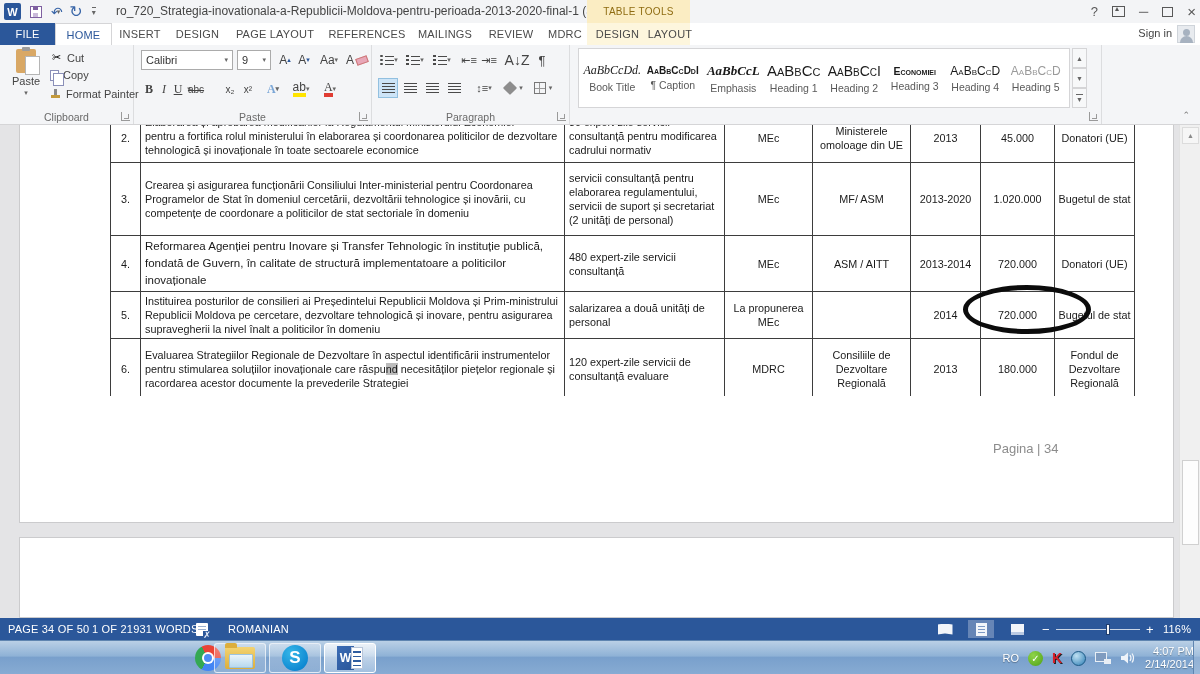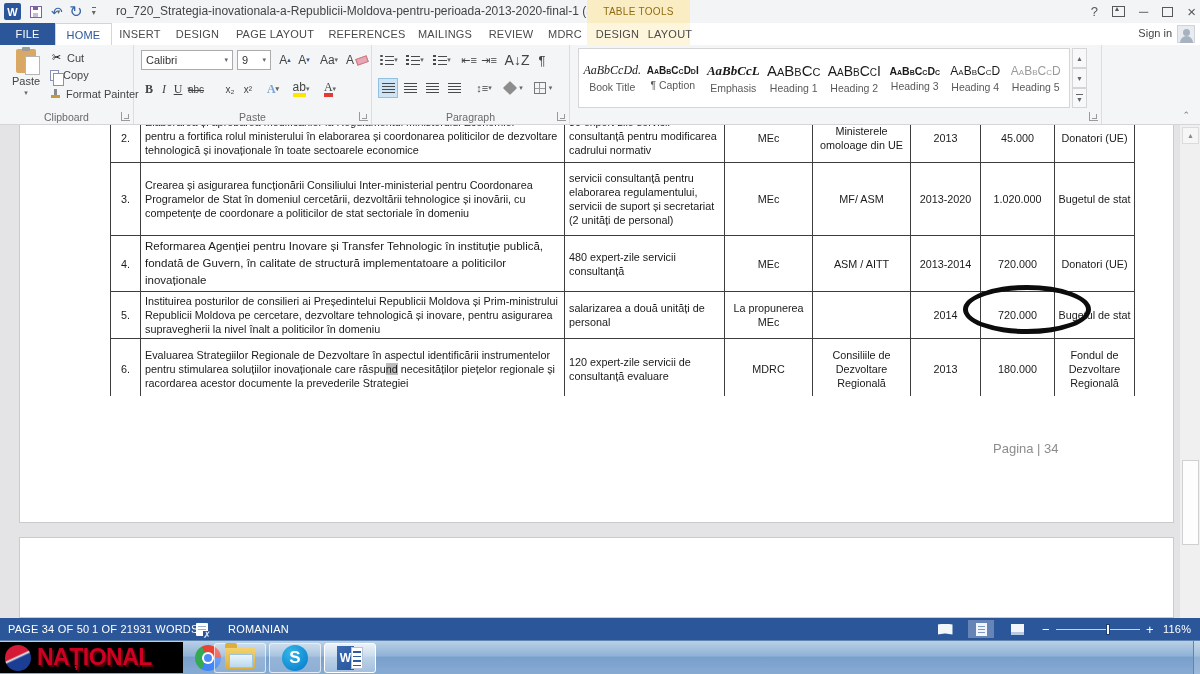--- a/index.html
+++ b/index.html
@@ -370,21 +370,21 @@
           </div>
         <div class="sty s3">
             <div class="samp">AaBbCc</div>
             <div class="snm">Heading 1</div>
           </div>
         <div class="sty s4">
             <div class="samp">AaBbCcI</div>
             <div class="snm">Heading 2</div>
           </div>
         <div class="sty s5">
-            <div class="samp">AaBbCcDc</div>
+            <div class="samp">Economiei</div>
             <div class="snm">Heading 3</div>
           </div>
         <div class="sty s6">
             <div class="samp">AaBbCcD</div>
             <div class="snm">Heading 4</div>
           </div>
         <div class="sty s7">
             <div class="samp">AaBbCcD</div>
             <div class="snm">Heading 5</div>
           </div>
@@ -517,32 +517,43 @@
         </span>
       </div>
     <div class="sb-item zd" style="left:1146px">+</div>
     <div class="sb-item" style="left:1163px">116%</div>
   </div>
 
   <div id="taskbar">
     <div class="tb-btn" style="left:182px;border:none;background:none">
         <span class="chrome-ic"></span>
       </div>
-    <div class="natlogo">
-      <span class="natball"></span>
-      <span class="nattext">NAȚIONAL</span>
-    </div>
     <div class="tb-btn" style="left:214px">
         <span class="folder-ic"></span>
       </div>
     <div class="tb-btn" style="left:269px">
         <span class="skype-ic">S</span>
       </div>
     <div class="tb-btn active" style="left:324px">
       <span class="wordtb-ic">
           <span class="wsq">W</span>
           <span class="wdoc"></span>
         </span>
     </div>
+    <div class="tray">
+      <span class="tray-lang">RO</span>
+      <span class="tr-check">✓</span>
+      <span class="tr-k">K</span>
+      <span class="tr-globe"></span>
+      <span class="tr-net"></span>
+      <svg width="16" height="14">
+          <path d="M1,5 L4,5 L8,1.5 L8,12.5 L4,9 L1,9 Z" fill="#eef3f9"></path>
+          <path d="M10,4 Q12,7 10,10 M12,2.5 Q15,7 12,11.5" stroke="#eef3f9" stroke-width="1.3" fill="none"></path>
+        </svg>
+      <span class="tr-clock">
+        <span>4:07 PM</span><br>
+        <span>2/14/2014</span>
+      </span>
+    </div>
     <div class="showdesk"></div>
   </div>
 
 </div>
 
 </body></html>

